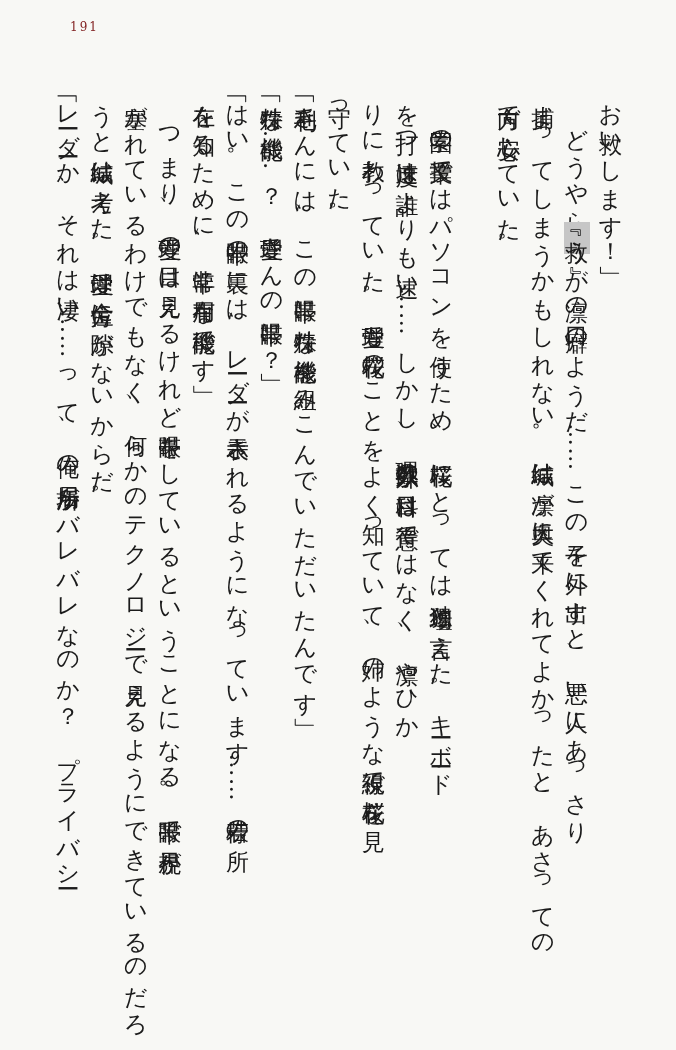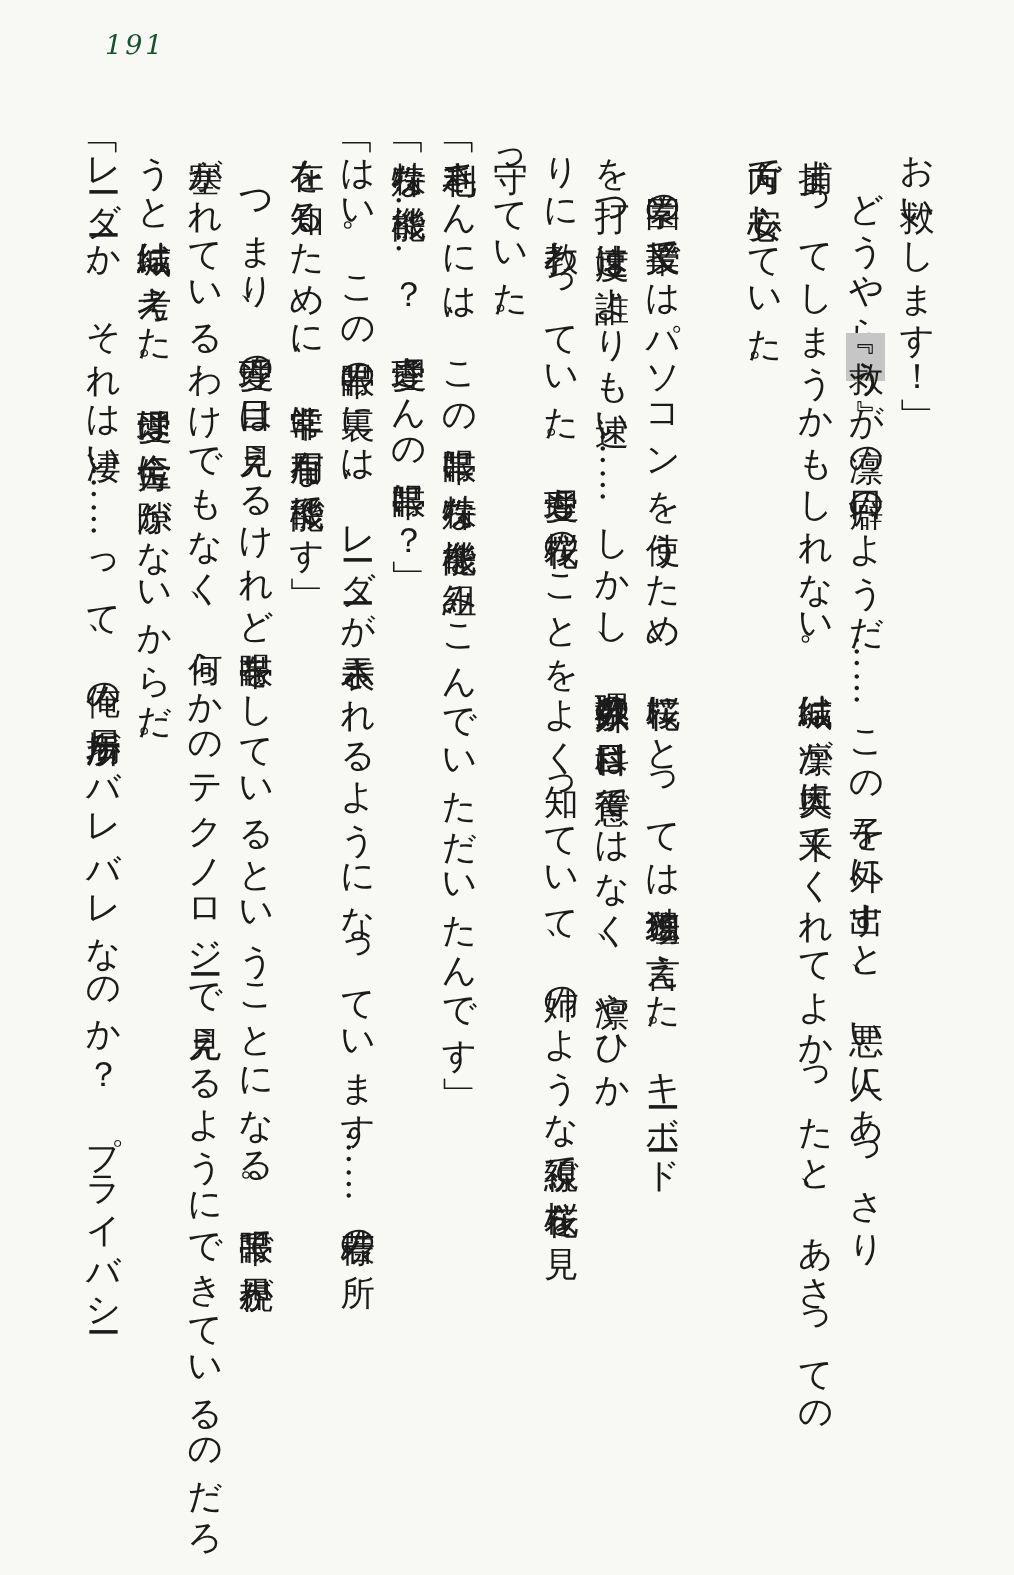--- a/index.html
+++ b/index.html
@@ -9,24 +9,23 @@
     height: 1050px;
     background: #f8f8f5;
     font-family: "DejaVu Serif", "Liberation Serif", serif;
     color: #1b1b1b;
     overflow: hidden;
   }
   .page-number {
     position: absolute;
     top: 20px;
     left: 70px;
-    font-size: 18px;
-    font-style: italic;
+    font-size: 12px;
     letter-spacing: 2px;
-    color: #14532d;
+    color: #7f1d1d;
   }
   .text-block {
     position: absolute;
     top: 88px;
     right: 49px;
     height: 925px;
     writing-mode: vertical-rl;
   }
   .line {
     white-space: nowrap;

